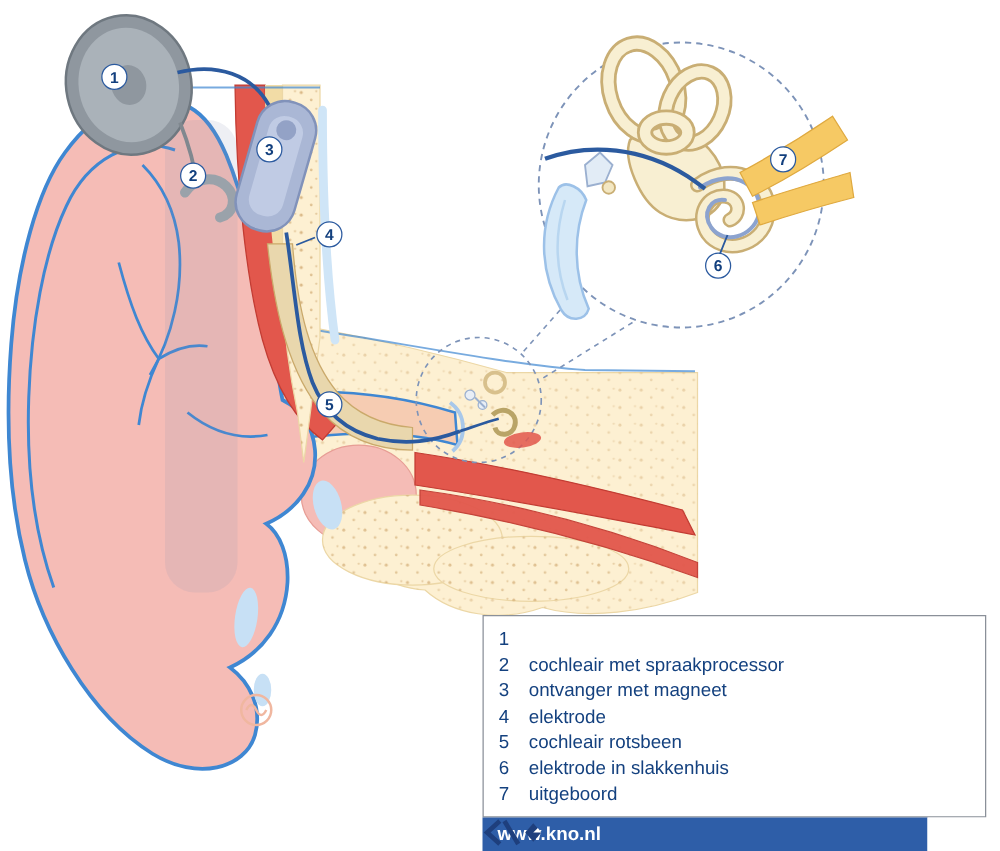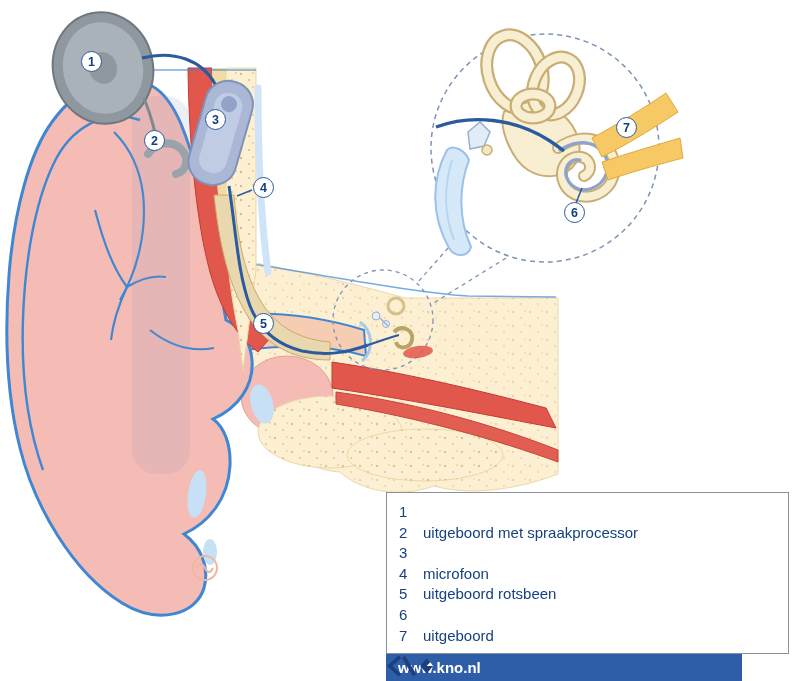--- a/index.html
+++ b/index.html
@@ -182,35 +182,37 @@
   <div class="marker" style="left:616px;top:117px;">
       <span>7</span>
     </div>
 
   <div class="legend">
     <div class="legend-row">
       <span class="legend-num">1</span>
     </div>
     <div class="legend-row">
       <span class="legend-num">2</span>
-      <span>uitgeboord met spraakprocessor</span>
+      <span>cochleair met spraakprocessor</span>
     </div>
     <div class="legend-row">
       <span class="legend-num">3</span>
+      <span>ontvanger met magneet</span>
     </div>
     <div class="legend-row">
       <span class="legend-num">4</span>
-      <span>microfoon</span>
+      <span>elektrode</span>
     </div>
     <div class="legend-row">
       <span class="legend-num">5</span>
-      <span>uitgeboord rotsbeen</span>
+      <span>cochleair rotsbeen</span>
     </div>
     <div class="legend-row">
       <span class="legend-num">6</span>
+      <span>elektrode in slakkenhuis</span>
     </div>
     <div class="legend-row">
       <span class="legend-num">7</span>
       <span>uitgeboord</span>
     </div>
   </div>
 
   <div class="footer">
     <div class="footer-bar">
       <span>www.kno.nl</span>

